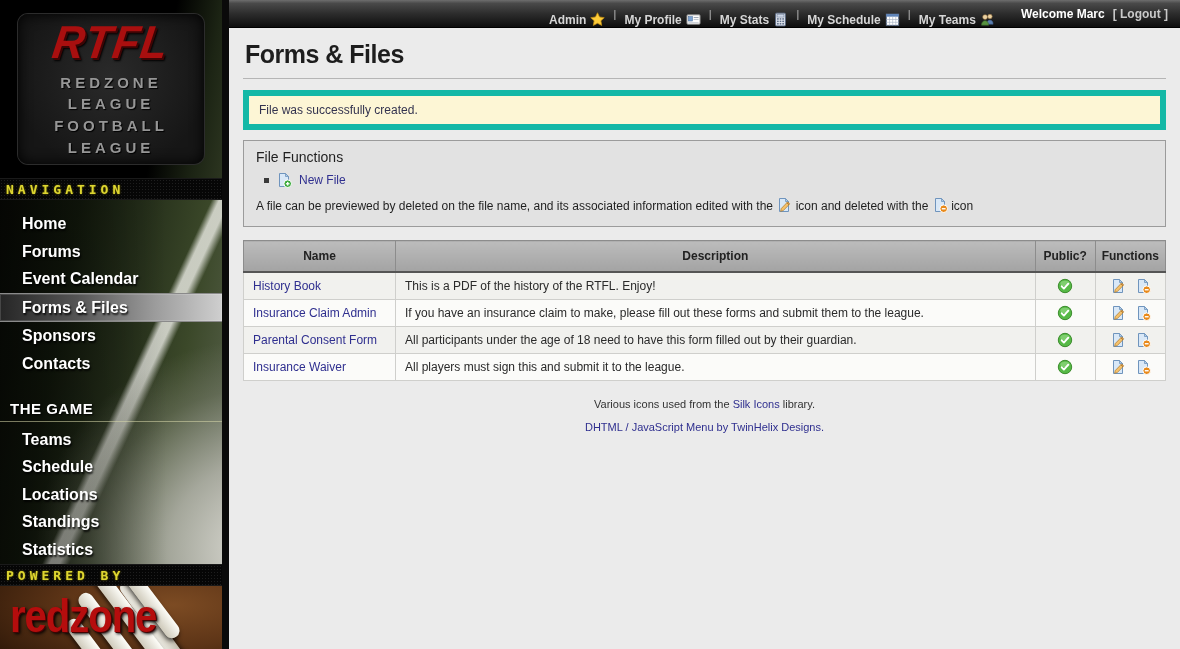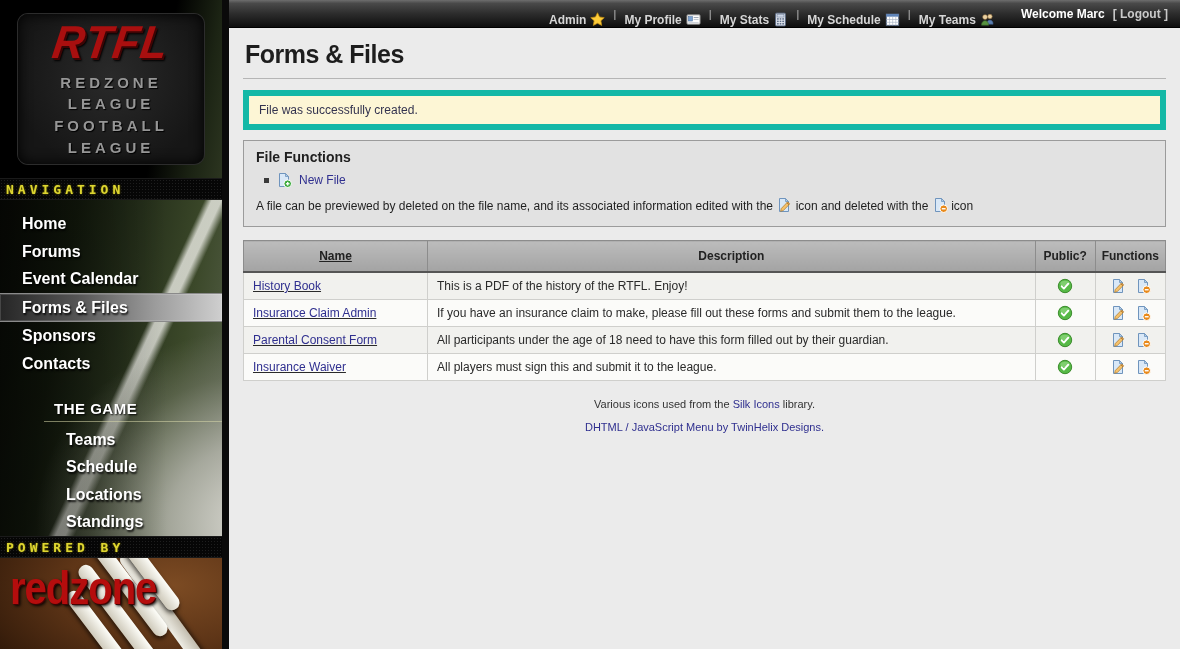--- a/index.html
+++ b/index.html
@@ -17,21 +17,21 @@
 
   .led-strip { height:22px; background-color:#060606; background-image:radial-gradient(#1e1e1e 1px, transparent 1px); background-size:3px 3px; color:#ddd531; font-family:"DejaVu Sans Mono",monospace; font-weight:bold; font-size:13px; letter-spacing:4px; padding:3px 6px; text-shadow:0 0 2px #887f00; border-top:1px solid #1a1a1a; border-bottom:1px solid #1a1a1a; }
 
   .side-nav { flex:1; padding:10px 0 0 0; background:
       linear-gradient(90deg, rgba(0,0,0,.5) 0%, rgba(0,0,0,.15) 55%, transparent 75%),
       radial-gradient(ellipse 150% 85% at 118% 96%, rgba(226,225,219,.95) 0%, rgba(188,188,180,.8) 28%, rgba(130,134,118,.4) 52%, transparent 68%),
       linear-gradient(115deg, transparent 54%, rgba(242,242,236,.78) 56%, rgba(242,242,236,.78) 58.5%, transparent 61%),
       linear-gradient(100deg, #0a0c07 0%, #131a0d 28%, #26301b 52%, #3b4829 74%, #4f5a41 90%, #646b55 100%);
   }
   .nav-section-title { color:#fff; font-weight:bold; font-size:15px; letter-spacing:.5px; padding:6px 0 4px 10px; margin:0 0 4px 0; text-shadow:1px 1px 2px #000; border-bottom:1px solid rgba(215,215,170,.55); }
-  .nav-section + .nav-section { margin-top:16px;padding-left:44px; }
+  .nav-section + .nav-section { margin-top:16px; }
   .nav-item { display:block; color:#fff; font-weight:bold; font-size:16px; padding:3px 0 3px 22px; text-shadow:1px 2px 2px rgba(0,0,0,.9); cursor:pointer; text-decoration:none; line-height:1.35; }
   .nav-item.selected { background:linear-gradient(90deg, #262626 0%, #555 35%, #9c9c9c 70%, #cfcfcf 100%); border:1px solid #8a8a8a; border-left:none; border-right:none; box-shadow:inset 0 0 0 1px rgba(255,255,255,.15); }
 
   .powered-logo { height:103px; position:relative; overflow:hidden; cursor:pointer; background:
       radial-gradient(ellipse 120% 160% at 78% 30%, #7c4b23 0%, #5e3517 40%, #3a1f0c 72%, #150a03 100%); }
   .rz-text { position:absolute; left:10px; top:12px; z-index:3; }
   .rz-name { font-size:40px; font-weight:bold; color:#b50d0d; line-height:.9; letter-spacing:-1px; transform:scaleY(1.15); text-shadow:1px 1px 0 #420404, 2px 2px 3px #000; }
   .lace { position:absolute; width:118px; height:15px; background:linear-gradient(#fdfdf8, #cfcabb); border-radius:8px; transform:rotate(53deg); box-shadow:2px 2px 4px rgba(0,0,0,.6); z-index:2; }
   .lace-spine { position:absolute; width:14px; height:150px; background:linear-gradient(90deg,#efeee6,#c2bcae); border-radius:7px; transform:rotate(-36deg); right:48px; top:-18px; box-shadow:2px 2px 4px rgba(0,0,0,.5); z-index:1; }
 
@@ -44,34 +44,34 @@
   .tb-icon svg { width:15px; height:15px; }
   .tb-welcome { color:#fff; font-size:12px; font-weight:bold; margin-left:18px; }
   .tb-logout { color:#c9c9c9; font-size:12px; font-weight:bold; text-decoration:none; cursor:pointer; }
 
   .content { flex:1; background:#ebebeb; padding:10px 14px; overflow:hidden; }
   .page-title { font-size:25px; font-weight:bold; color:#1d1d1d; letter-spacing:-.5px; padding:2px 0 9px 2px; border-bottom:1px solid #b5b5b5; }
 
   .flash { margin:11px 0 10px 0; background:#fdf6d5; border:6px solid #14b8a6; color:#33334f; font-size:12px; padding:7px 10px; }
 
   .panel { margin-top:4px; border:1px solid #9b9b9b; background:#e2e2e2; padding:8px 12px 10px 12px; }
-  .panel-title { font-size:14px; font-weight:bold; color:#1f1f1f; }
+  .panel-title { font-size:14px; font-weight:normal; color:#1f1f1f; }
   .new-file-row { display:flex; align-items:center; gap:7px; margin:7px 0 9px 8px; }
   .bullet { width:5px; height:5px; background:#3a3a3a; display:inline-block; }
   .inline-icon { display:inline-flex; width:16px; height:16px; vertical-align:-3px; }
   .inline-icon svg { width:16px; height:16px; }
   .link { color:#2f2f8f; text-decoration:none; font-size:12px; cursor:pointer; }
   .panel-note { font-size:12px; color:#1f1f1f; line-height:1.6; }
 
   table.files { width:100%; border-collapse:collapse; margin-top:13px; border:1px solid #4f4f4f; }
   table.files th { background:linear-gradient(#bcbcbc, #a3a3a3); color:#222; font-size:12px; font-weight:bold; text-align:center; padding:8px 6px; border:1px solid #8c8c8c; border-bottom:2px solid #555; }
   table.files td { font-size:12px; color:#2a2a2a; padding:5px 9px; border:1px solid #cfcfcc; }
   table.files tr:nth-child(odd) td { background:#f1f1ee; }
   table.files tr:nth-child(even) td { background:#fbfbf9; }
-  .col-name { width:184px;text-decoration:underline; }
+  .col-name { width:152px; }
   .col-public { width:60px; }
   .col-fn { width:68px; }
   td.c { text-align:center; }
   .fn-icons { display:flex; justify-content:center; gap:9px; }
   .icon-btn { display:inline-flex; width:16px; height:16px; cursor:pointer; }
   .icon-btn svg { width:16px; height:16px; }
 
   .footer { text-align:center; font-size:11px; color:#333; margin-top:17px; }
   .footer .line2 { margin-top:11px; }
   .footer .link { font-size:11px; }
@@ -102,20 +102,21 @@
         <a class="nav-item selected">Forms &amp; Files</a>
         <a class="nav-item">Sponsors</a>
         <a class="nav-item">Contacts</a>
       </div>
       <div class="nav-section">
         <div class="nav-section-title">THE GAME</div>
         <a class="nav-item">Teams</a>
         <a class="nav-item">Schedule</a>
         <a class="nav-item">Locations</a>
         <a class="nav-item">Standings</a>
+        <a class="nav-item">Statistics</a>
       </div>
     </nav>
 
   <div class="led-strip">POWERED BY</div>
 
   <div class="powered-logo">
     <div class="rz-text">
       <div class="rz-name">redzone</div>
 
     </div>

